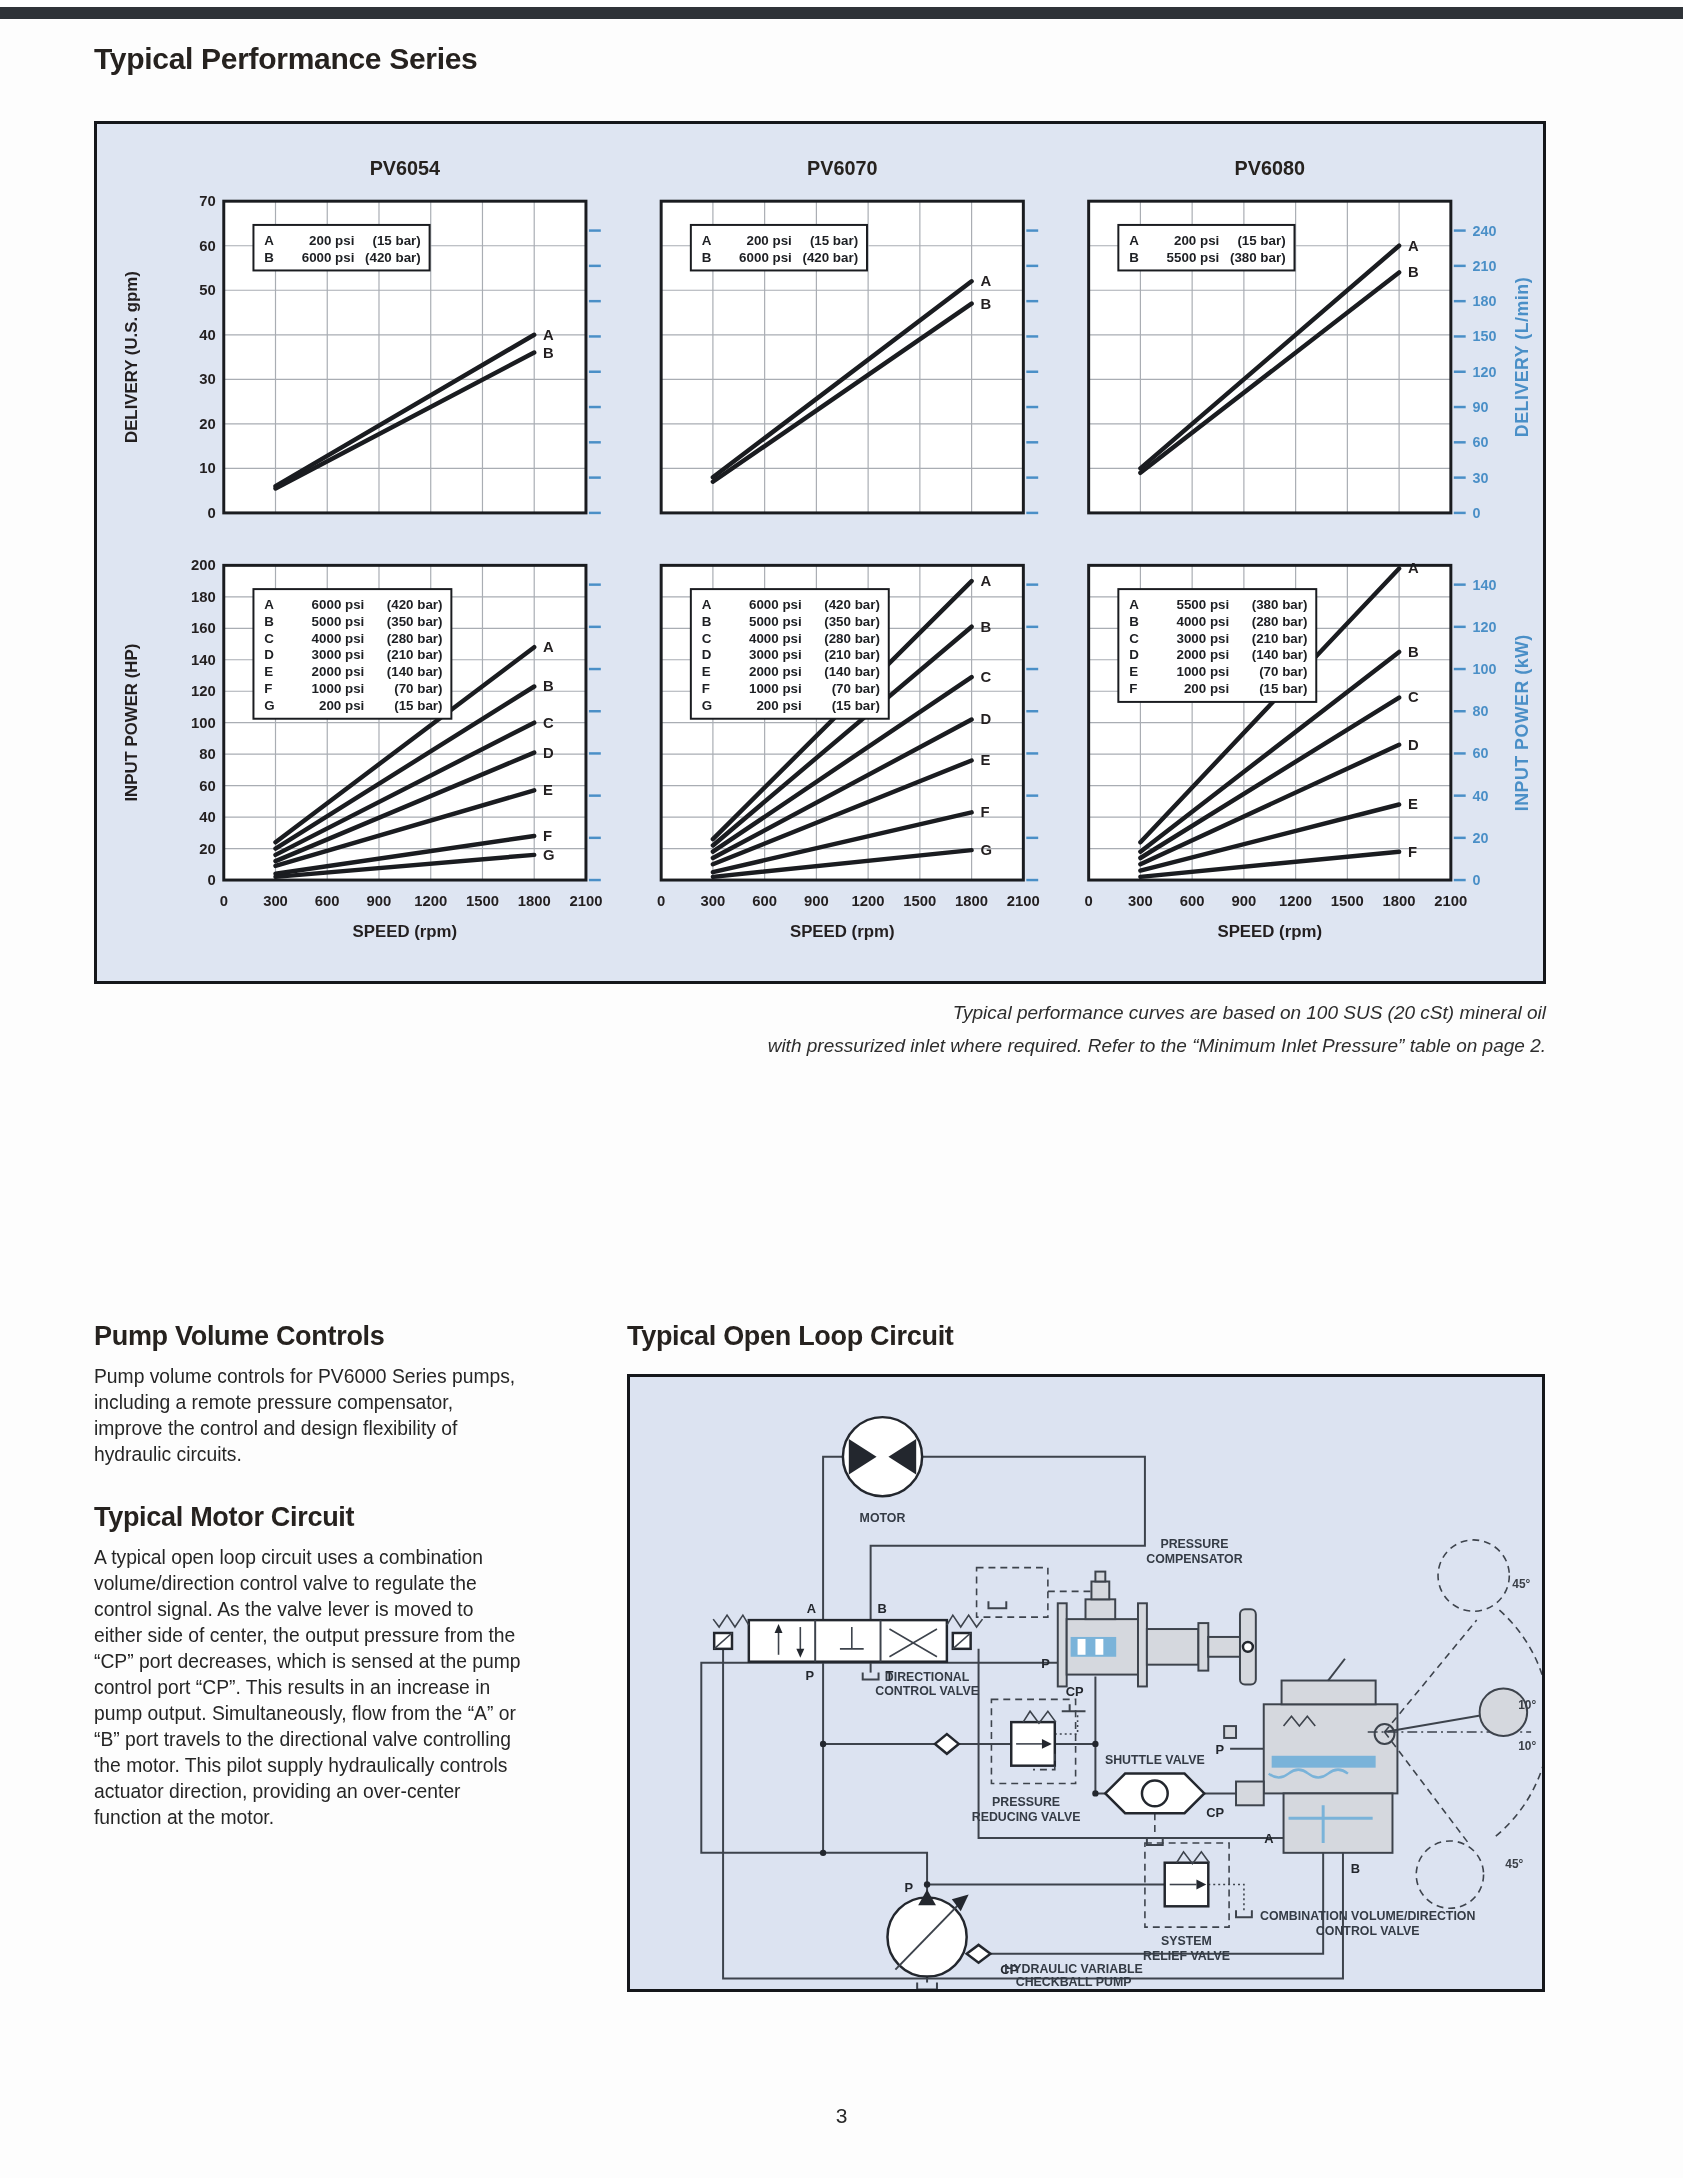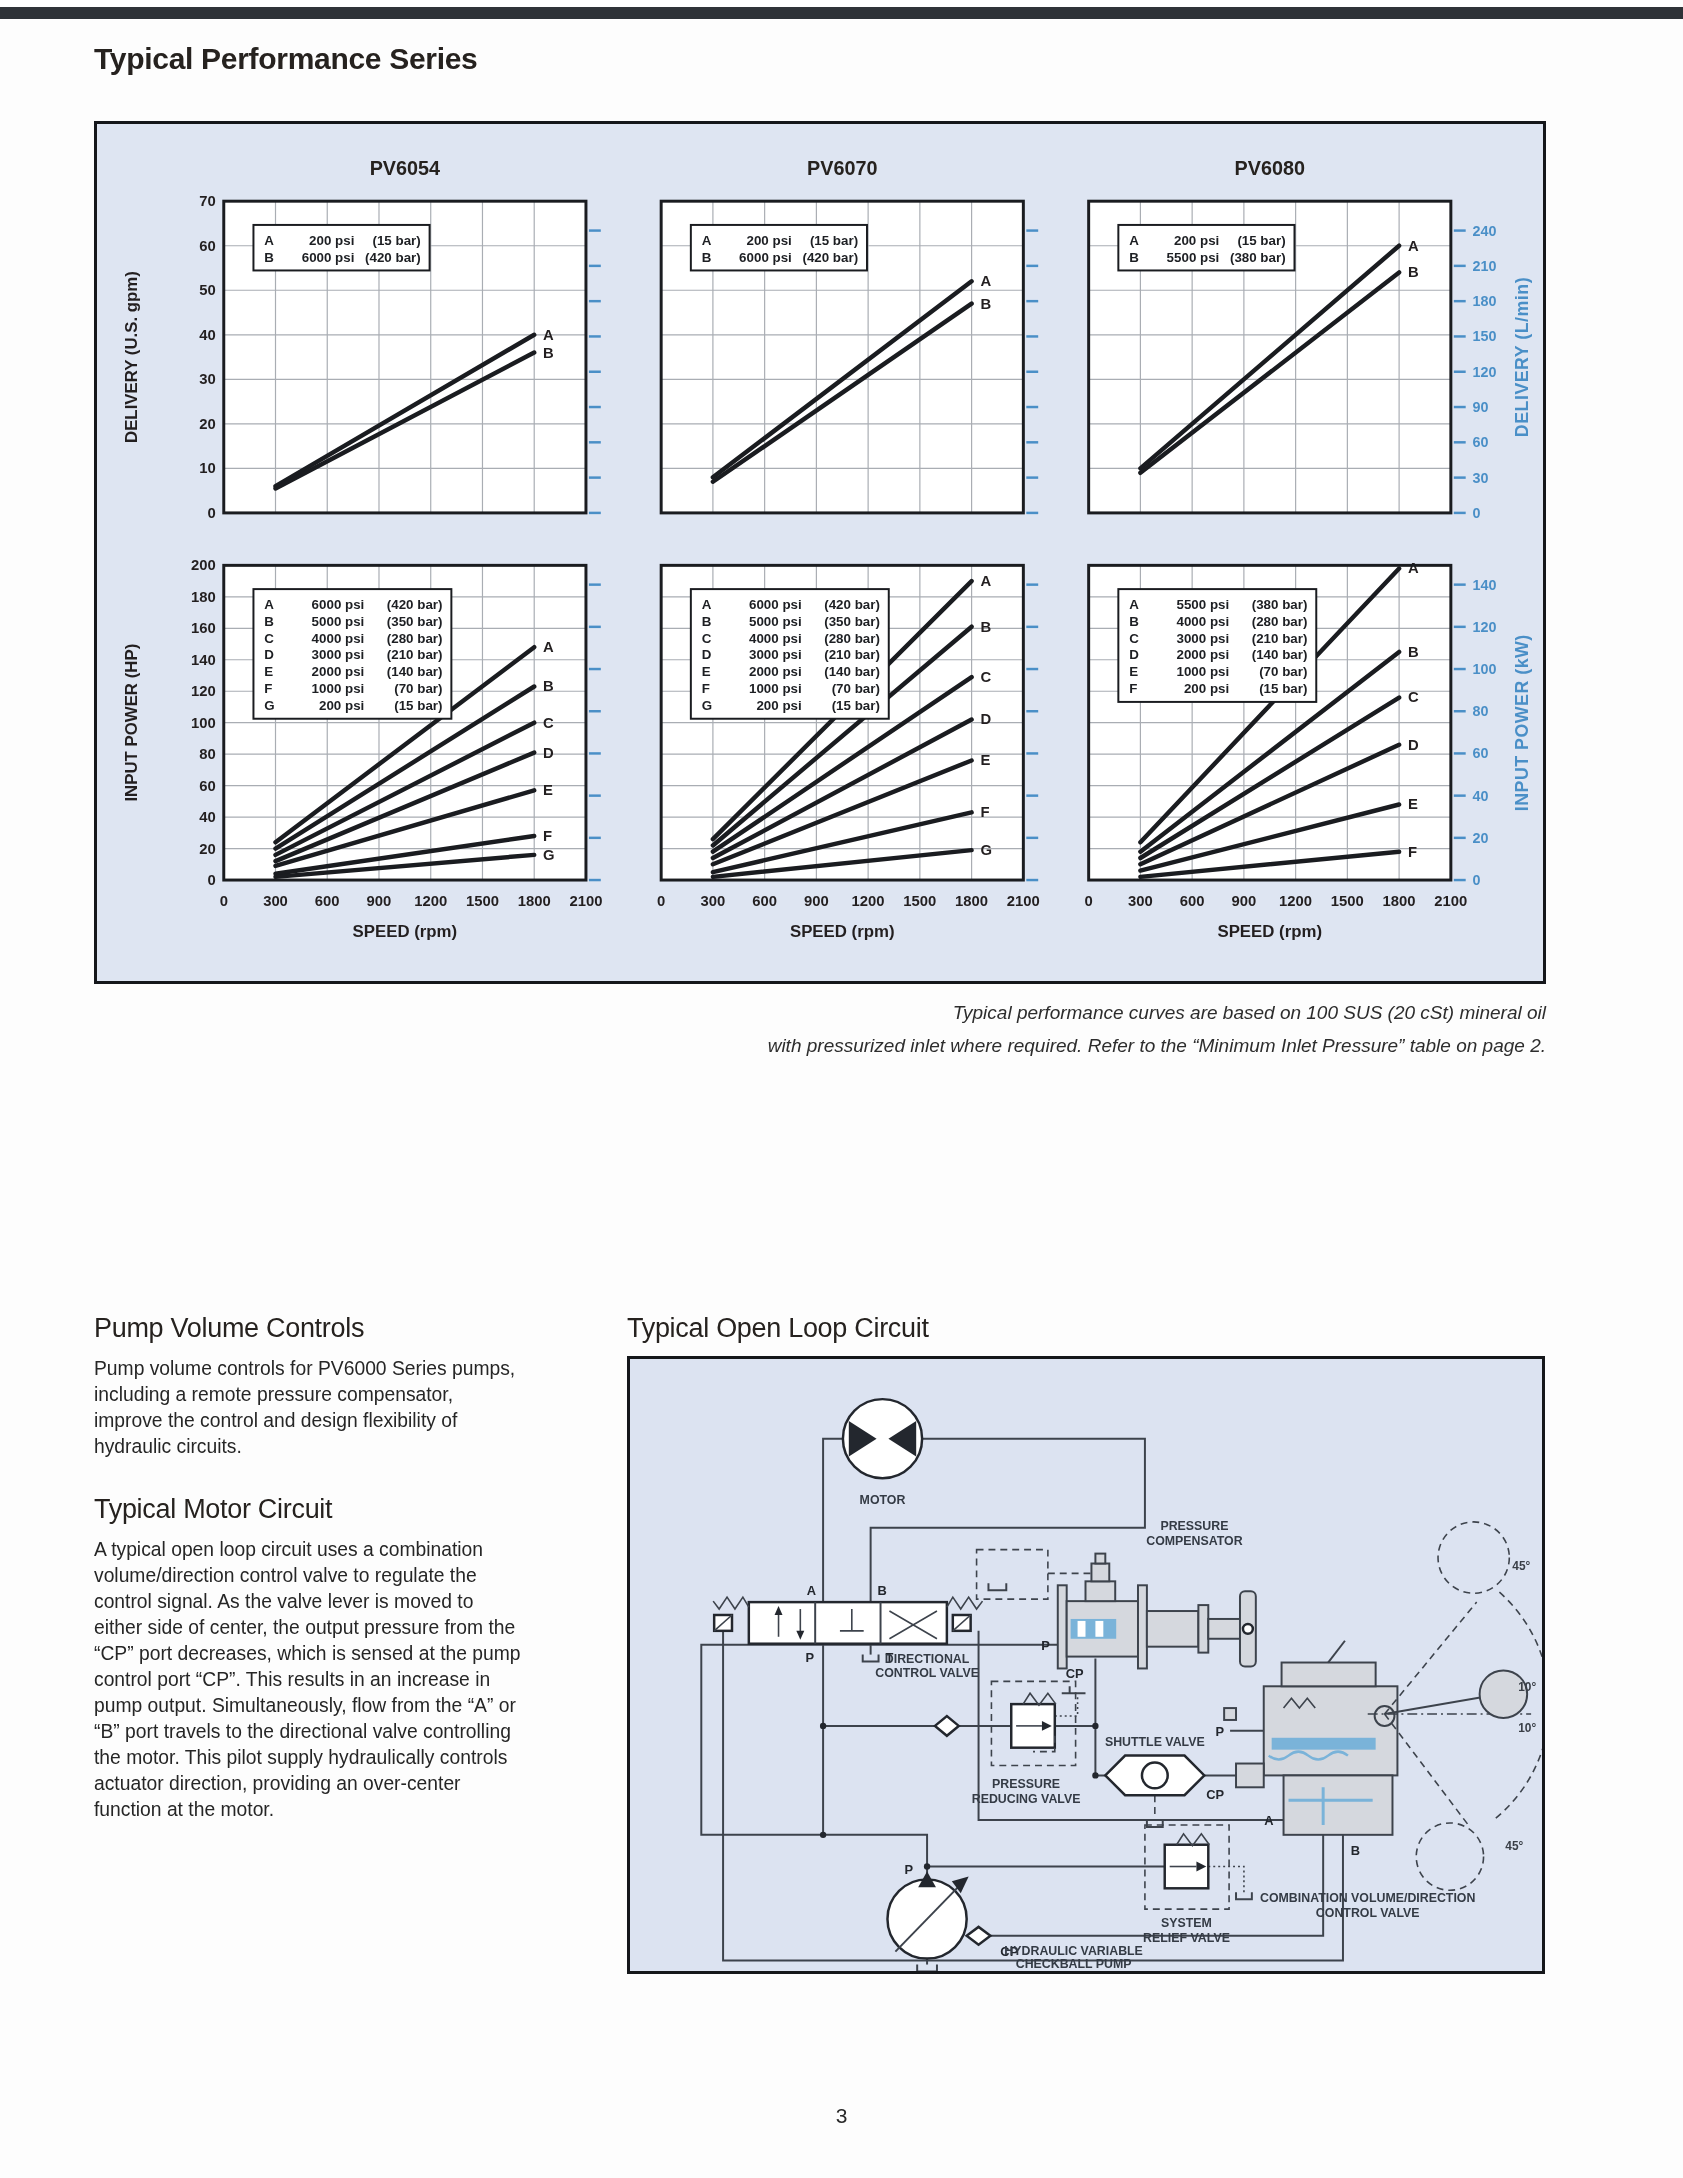--- a/index.html
+++ b/index.html
@@ -7,23 +7,23 @@
        font-family:"Liberation Sans",sans-serif;color:#231f20}
   .topbar{position:absolute;left:0;top:7px;width:1683px;height:12px;background:#2e3237}
   h1.title{position:absolute;left:94px;top:42px;margin:0;font-size:30px;font-weight:bold;
            letter-spacing:-0.3px;color:#26221f}
   .perf-panel{position:absolute;left:94px;top:121px;width:1452px;height:863px;
               box-sizing:border-box;background:#dee5f2;border:3px solid #15171b}
   .caption{position:absolute;left:94px;top:996px;width:1452px;text-align:right;
            font-style:italic;font-size:19px;line-height:33px;color:#2d2d2d}
   .col-left{position:absolute;left:94px;top:1309px;width:428px}
   .col-right{position:absolute;left:627px;top:1309px;width:921px}
-  h2.sec{margin:4px 0 12px 0;font-size:27px;font-weight:normal;color:#26221f;letter-spacing:-0.3px}
+  h2.sec{margin:12px 0 12px 0;font-size:27px;font-weight:bold;color:#26221f;letter-spacing:-0.3px}
   .col-left p{margin:8px 0 34px 0;font-size:19.3px;line-height:26px;color:#262626}
-  .circuit-panel{box-sizing:border-box;margin-top:12px;width:918px;height:618px;
+  .circuit-panel{box-sizing:border-box;margin-top:22px;width:918px;height:618px;
                  background:#dce3f1;border:3px solid #15171b}
   .page-number{position:absolute;left:0;top:2104px;width:1683px;text-align:center;
                font-size:21px;color:#2a2a2a}
   
   #charts-svg text{font-family:"Liberation Sans",sans-serif}
   .ctk{font-size:15px;font-weight:bold;fill:#231f20}
   .crt{font-size:14.5px;font-weight:bold;fill:#4a8fc7}
   .cax{font-size:17px;font-weight:bold;fill:#231f20}
   .car{font-size:18px;font-weight:bold;fill:#4a8fc7;letter-spacing:.5px}
   .cti{font-size:20px;font-weight:bold;fill:#26221f}

